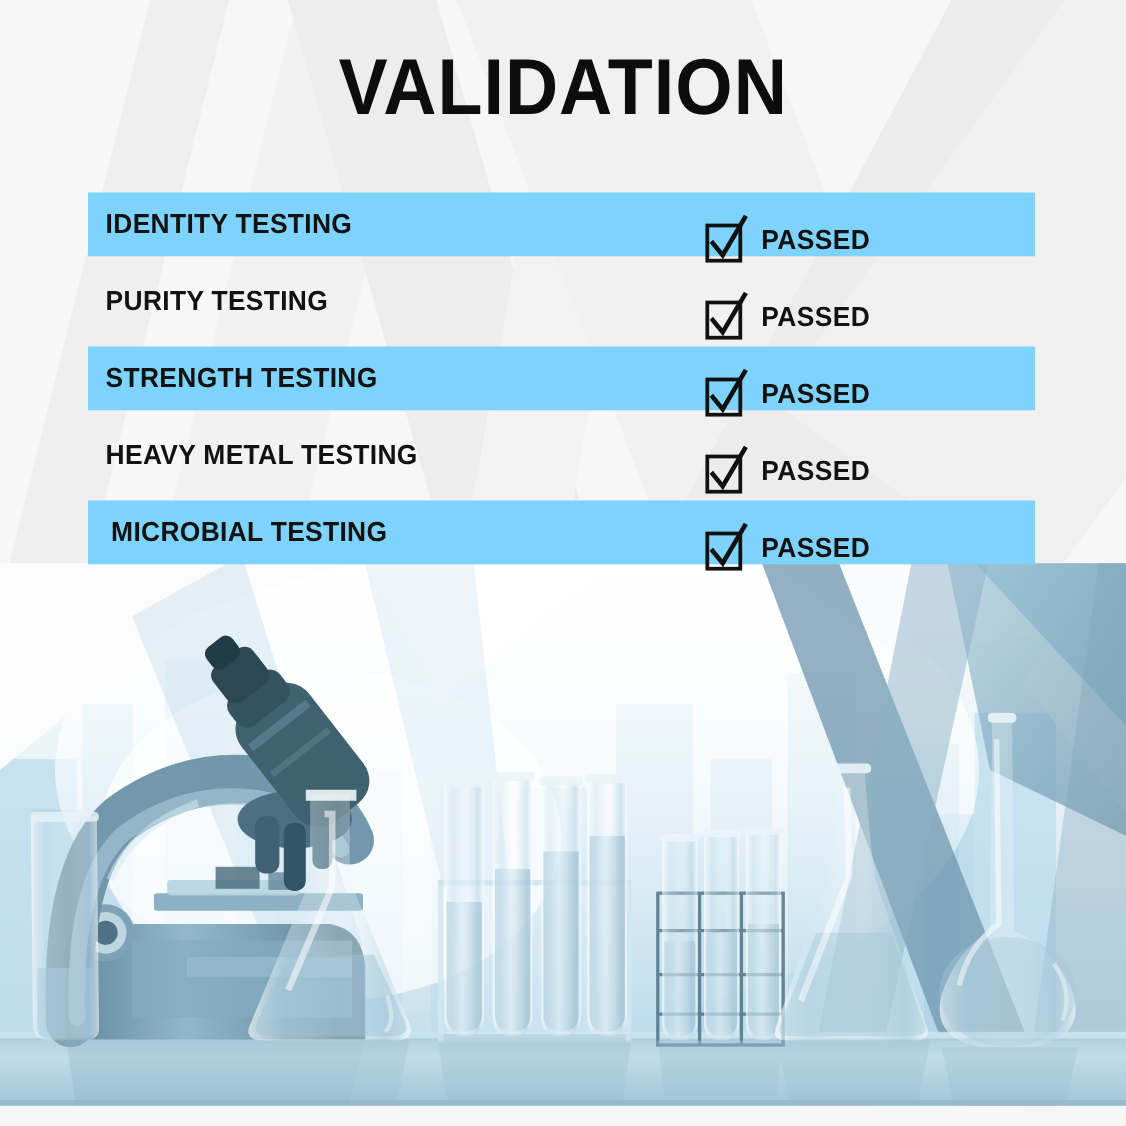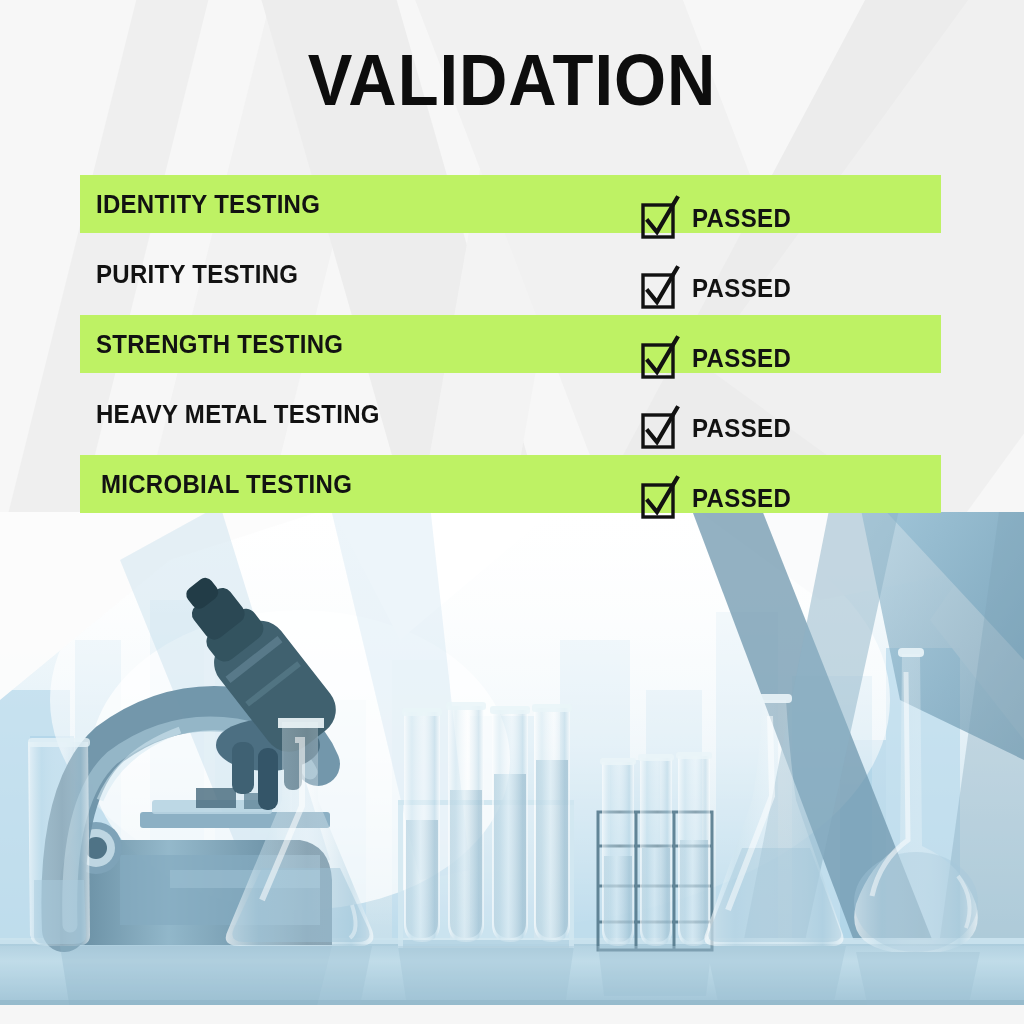--- a/index.html
+++ b/index.html
@@ -33,21 +33,21 @@
     font-size:72px;line-height:72px;font-weight:bold;
     letter-spacing:1px;color:#0d0d0d;
     -webkit-font-smoothing:antialiased;
     transform:scaleX(0.93);transform-origin:50% 50%;
     white-space:nowrap;
   }
 
   
   .list{position:absolute;left:80px;top:175px;width:861px;}
   .row{position:relative;height:58px;margin-bottom:12px;display:flex;align-items:center;}
-  .row.shaded{background:#bef264;}
+  .row.shaded{background:#7dd3fc;}
   .row .label{
     font-size:25px;font-weight:bold;letter-spacing:0.3px;color:#121212;
     margin-left:16px;white-space:nowrap;
     transform:scaleX(0.96);transform-origin:0% 50%;
   }
   .row.indent .label{margin-left:21px;}
   .row .right{position:absolute;right:0;top:0;height:58px;display:flex;align-items:flex-end;padding-left:32px;}
   .cb{position:relative;width:30px;height:31px;margin-right:20px;flex:0 0 auto;}
   .cb svg{position:absolute;left:-2px;top:-7px;overflow:visible;}
   .passed{

